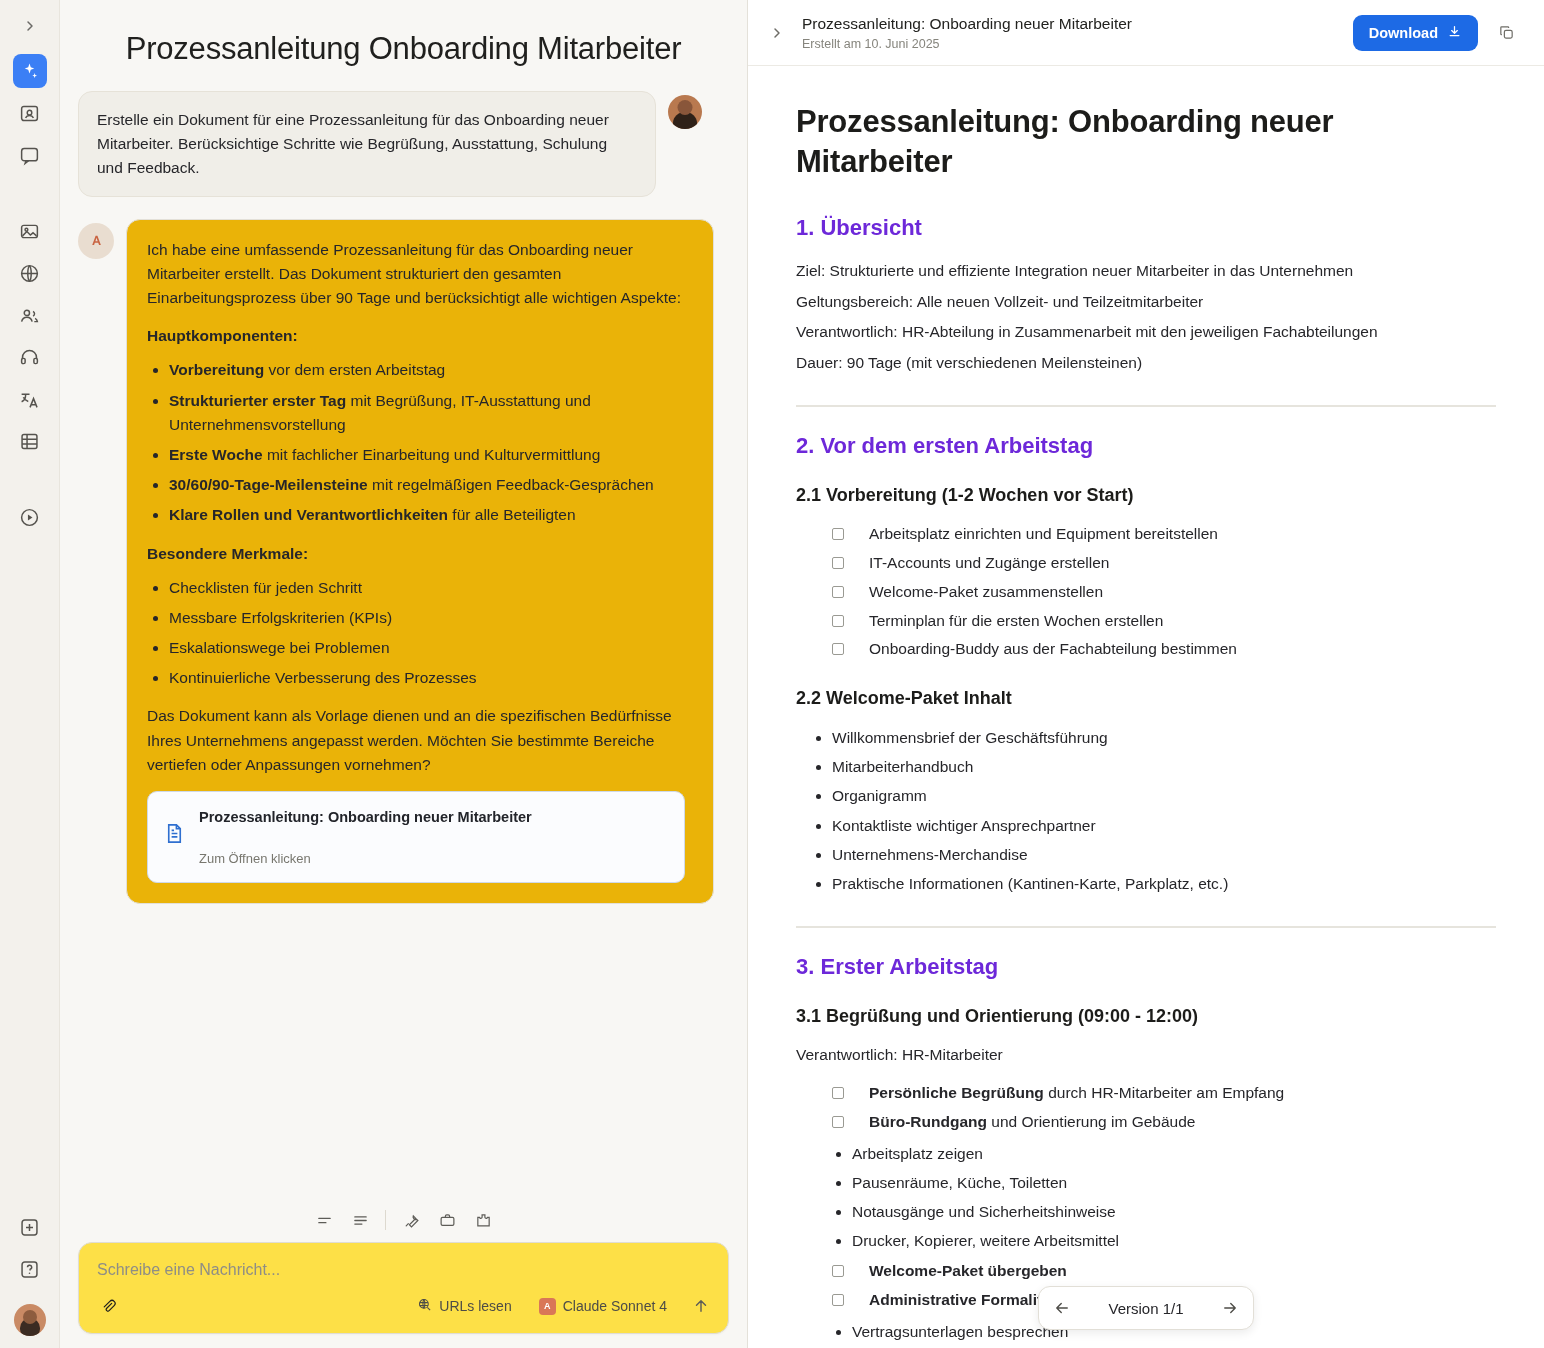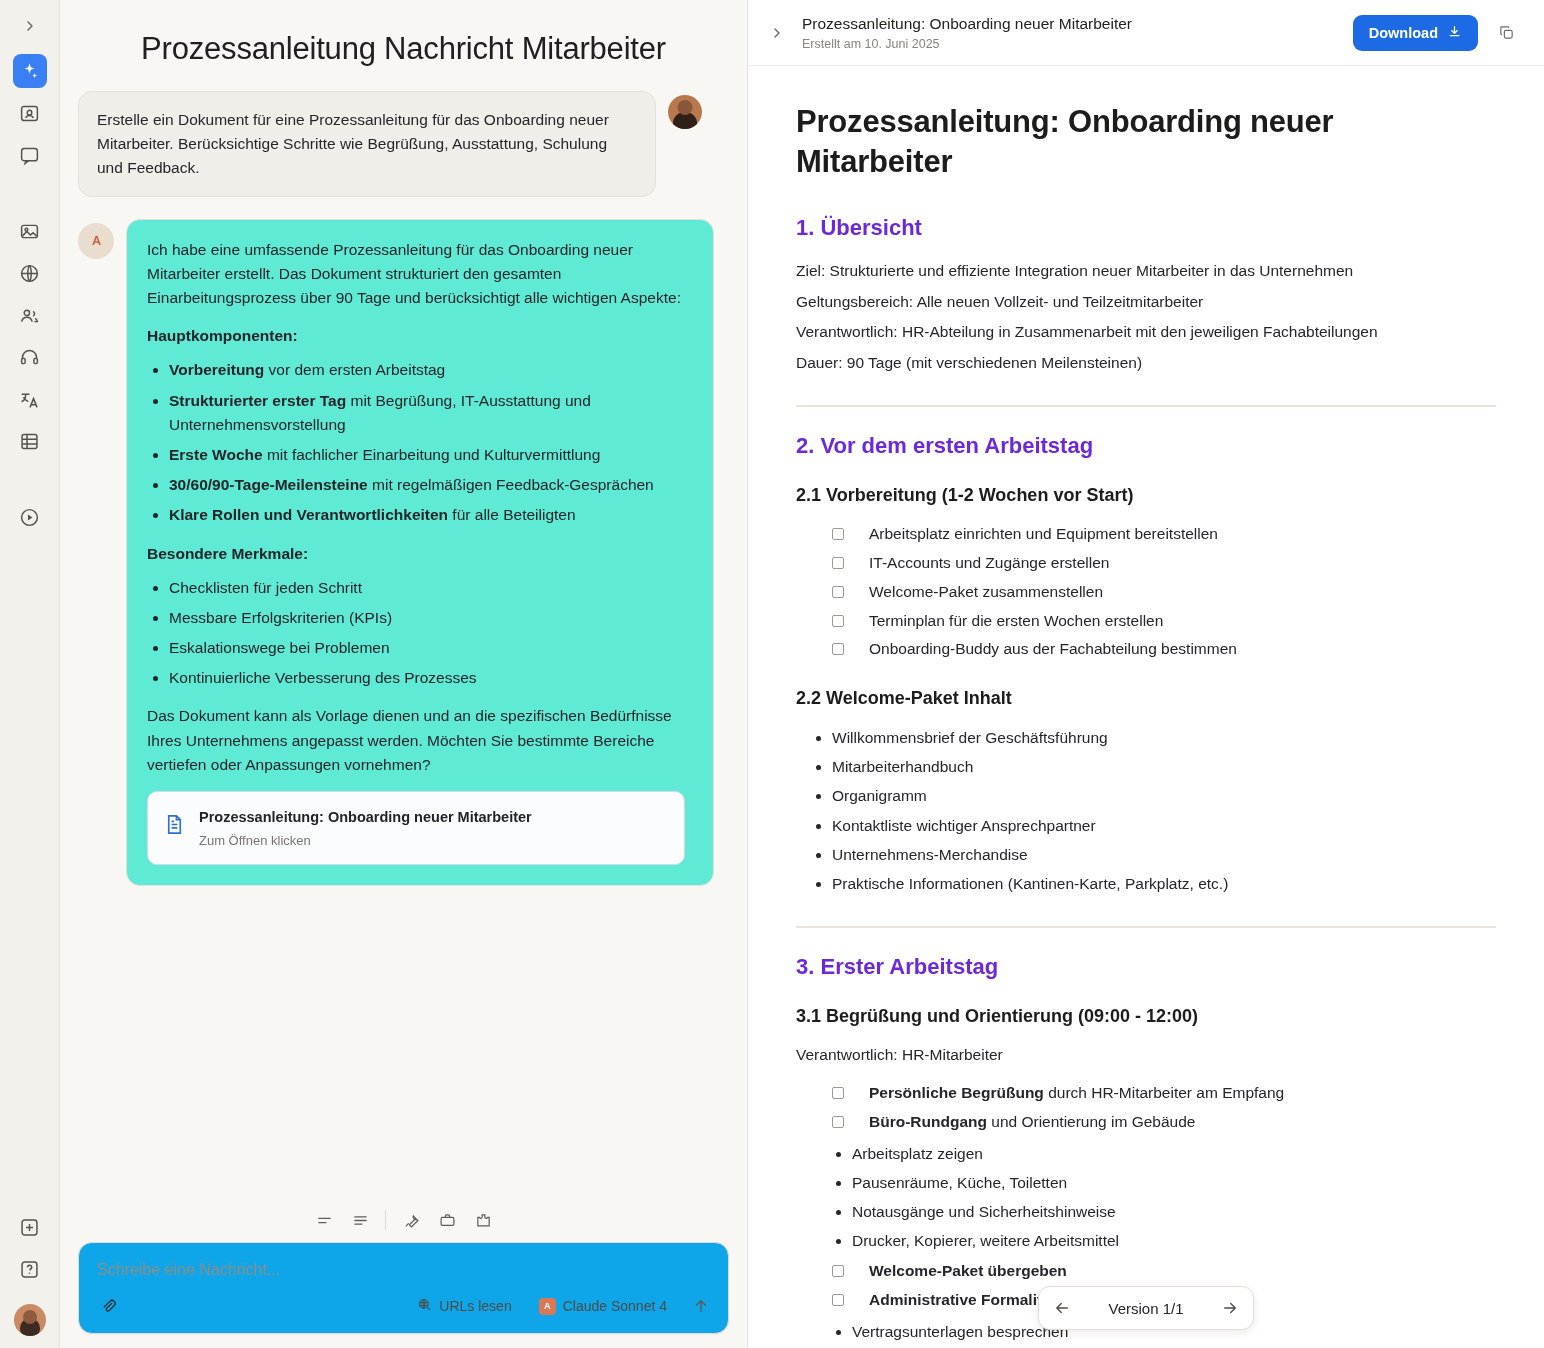--- a/index.html
+++ b/index.html
@@ -160,21 +160,21 @@
   }
   .claude-avatar {
     width: 36px; height: 36px;
     border-radius: 50%;
     background: #e9ddd0;
     display: flex; align-items: center; justify-content: center;
     flex: 0 0 36px;
     margin-top: 4px;
   }
   .assistant-bubble {
-    background: #5eead4;
+    background: #eab308;
     border: 1px solid #e3e0d8;
     border-radius: 14px;
     padding: 18px 28px 20px 20px;
     width: 588px;
     font-size: 15.5px;
     line-height: 1.56;
     color: #26262a;
   }
   .assistant-bubble p { margin: 0 0 14px 0; }
   .assistant-bubble p.tight { margin-bottom: 10px; }
@@ -198,21 +198,21 @@
   }
   .artifact-title {
     font-size: 14.5px;
     font-weight: 700;
     color: #22242a;
     line-height: 1.3;
   }
   .artifact-sub {
     font-size: 13px;
     color: #78776f;
-    margin-top: 2px;
+    margin-top: 20px;
   }
 
   
   .composer-wrap {
     padding: 0 18px 0 18px;
   }
   .composer-tools {
     display: flex;
     align-items: center;
     justify-content: center;
@@ -225,21 +225,21 @@
     display: flex; align-items: center; justify-content: center;
     border-radius: 6px;
     cursor: pointer;
   }
   .tool-sep {
     width: 1px; height: 20px;
     background: #ddd9cf;
     margin: 0 4px;
   }
   .composer {
-    background: #0ea5e9;
+    background: #fde047;
     border: 1px solid #e0ddd4;
     border-radius: 14px;
     margin-bottom: 14px;
     box-shadow: 0 1px 2px rgba(0,0,0,0.03);
   }
   .composer-input {
     width: 100%;
     border: 0;
     outline: 0;
     background: transparent;
@@ -541,21 +541,21 @@
             <rect x="3.5" y="3.5" width="17" height="17" rx="3"></rect>
             <path d="M9.7 9.5a2.4 2.4 0 1 1 3 2.3v1.3"></path>
             <circle cx="12" cy="16.3" r=".9" fill="currentColor" stroke="none"></circle>
           </svg>
       </div>
       <div class="avatar-sm"></div>
     </div>
   </div>
 
   <div class="chat">
-    <div class="chat-title">Prozessanleitung Nachricht Mitarbeiter</div>
+    <div class="chat-title">Prozessanleitung Onboarding Mitarbeiter</div>
 
     <div class="chat-scroll">
 
       <div class="user-row">
         <div class="user-bubble">Erstelle ein Dokument für eine Prozessanleitung für das Onboarding neuer Mitarbeiter. Berücksichtige Schritte wie Begrüßung, Ausstattung, Schulung und Feedback.</div>
         <div class="user-avatar"></div>
       </div>
 
       <div class="assistant-row">
         <div class="claude-avatar">

